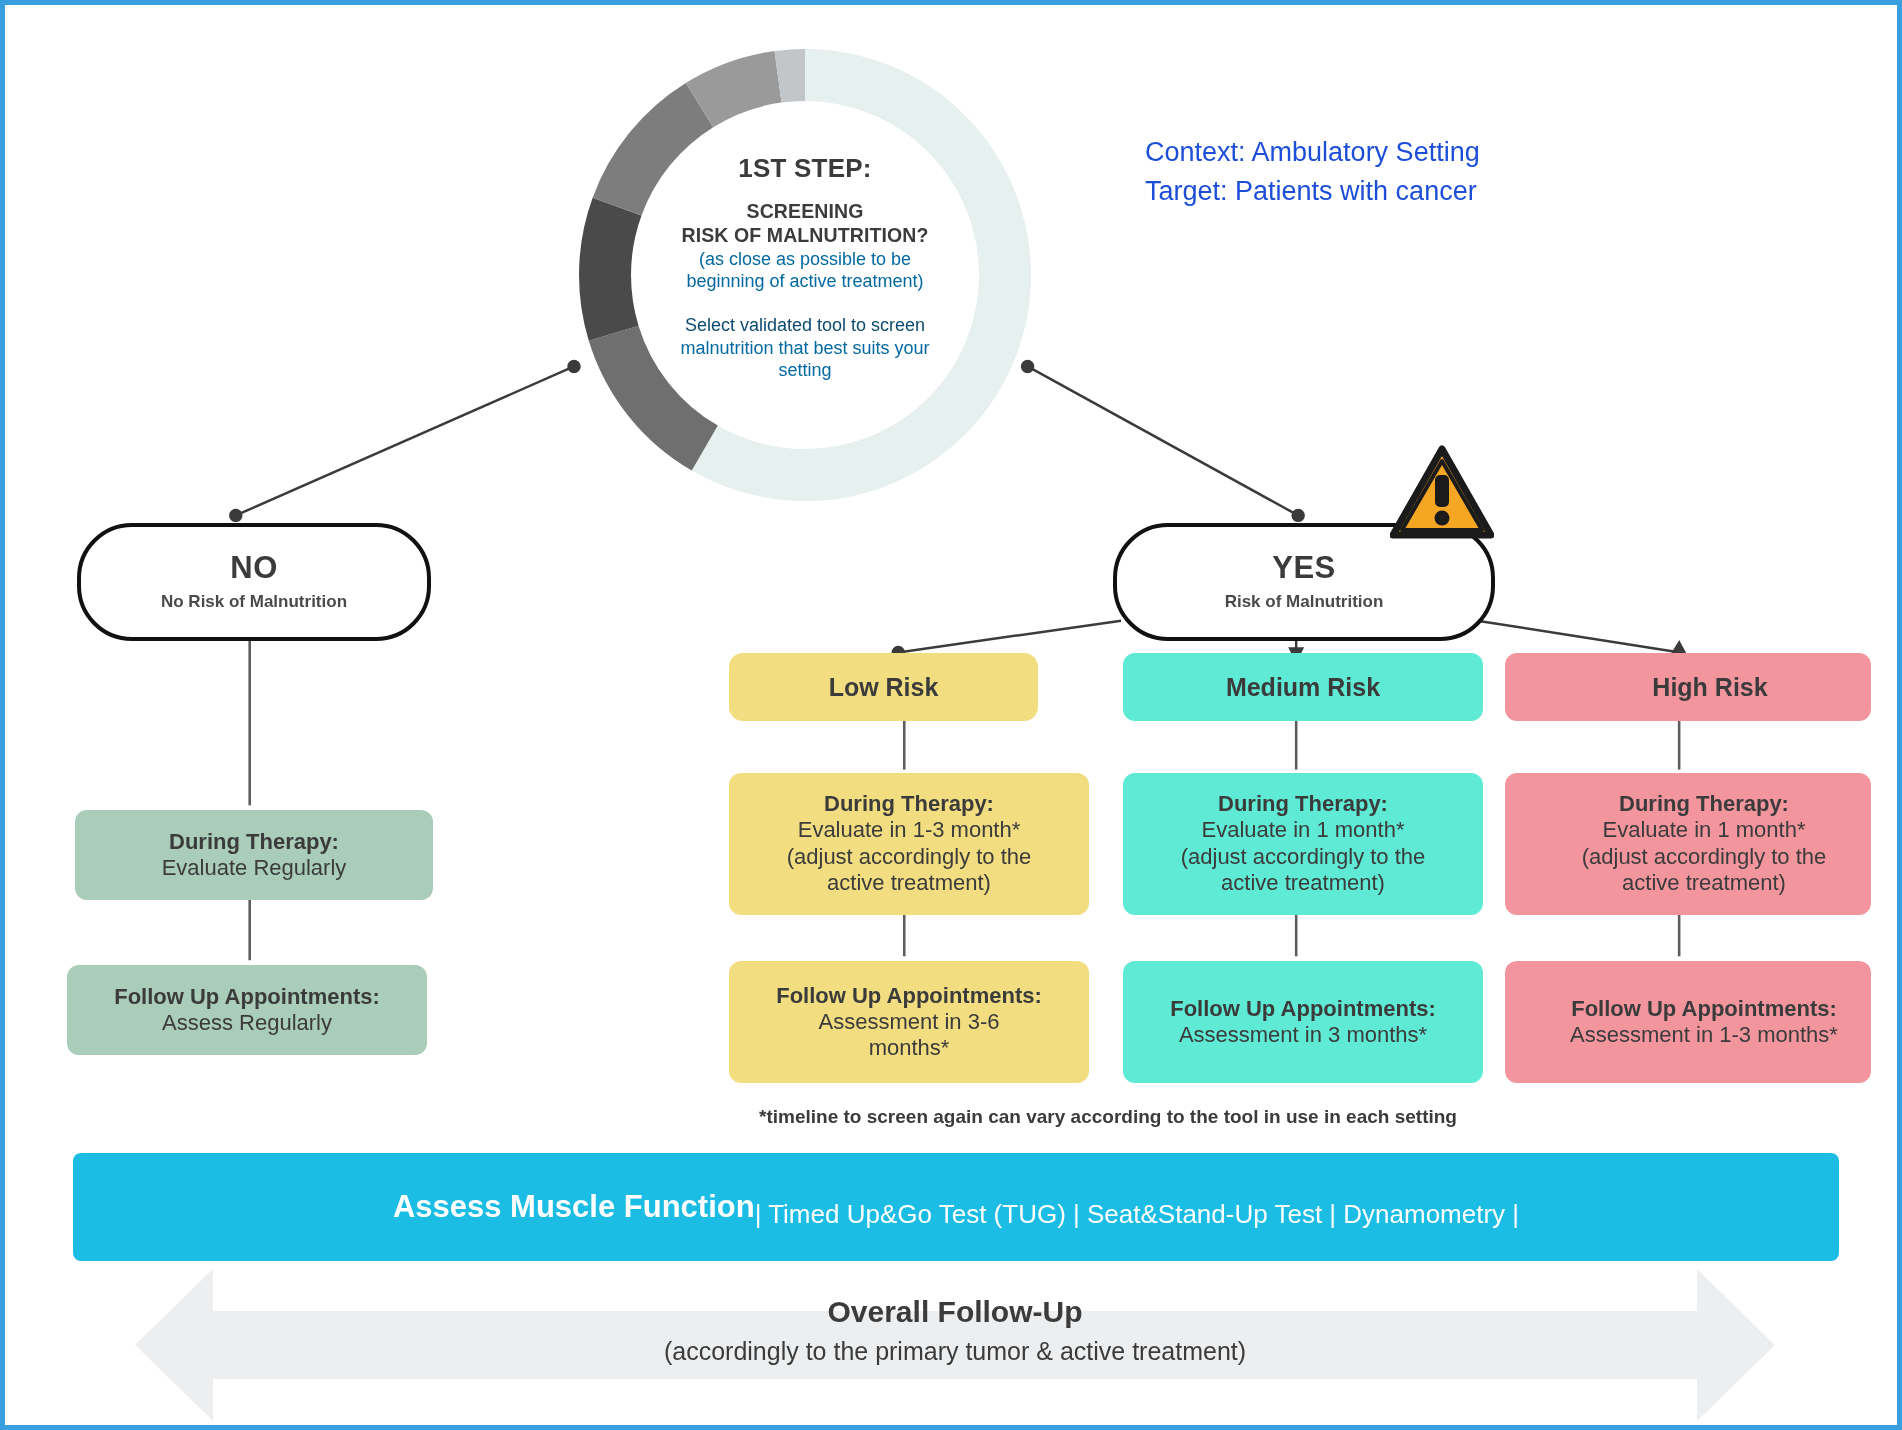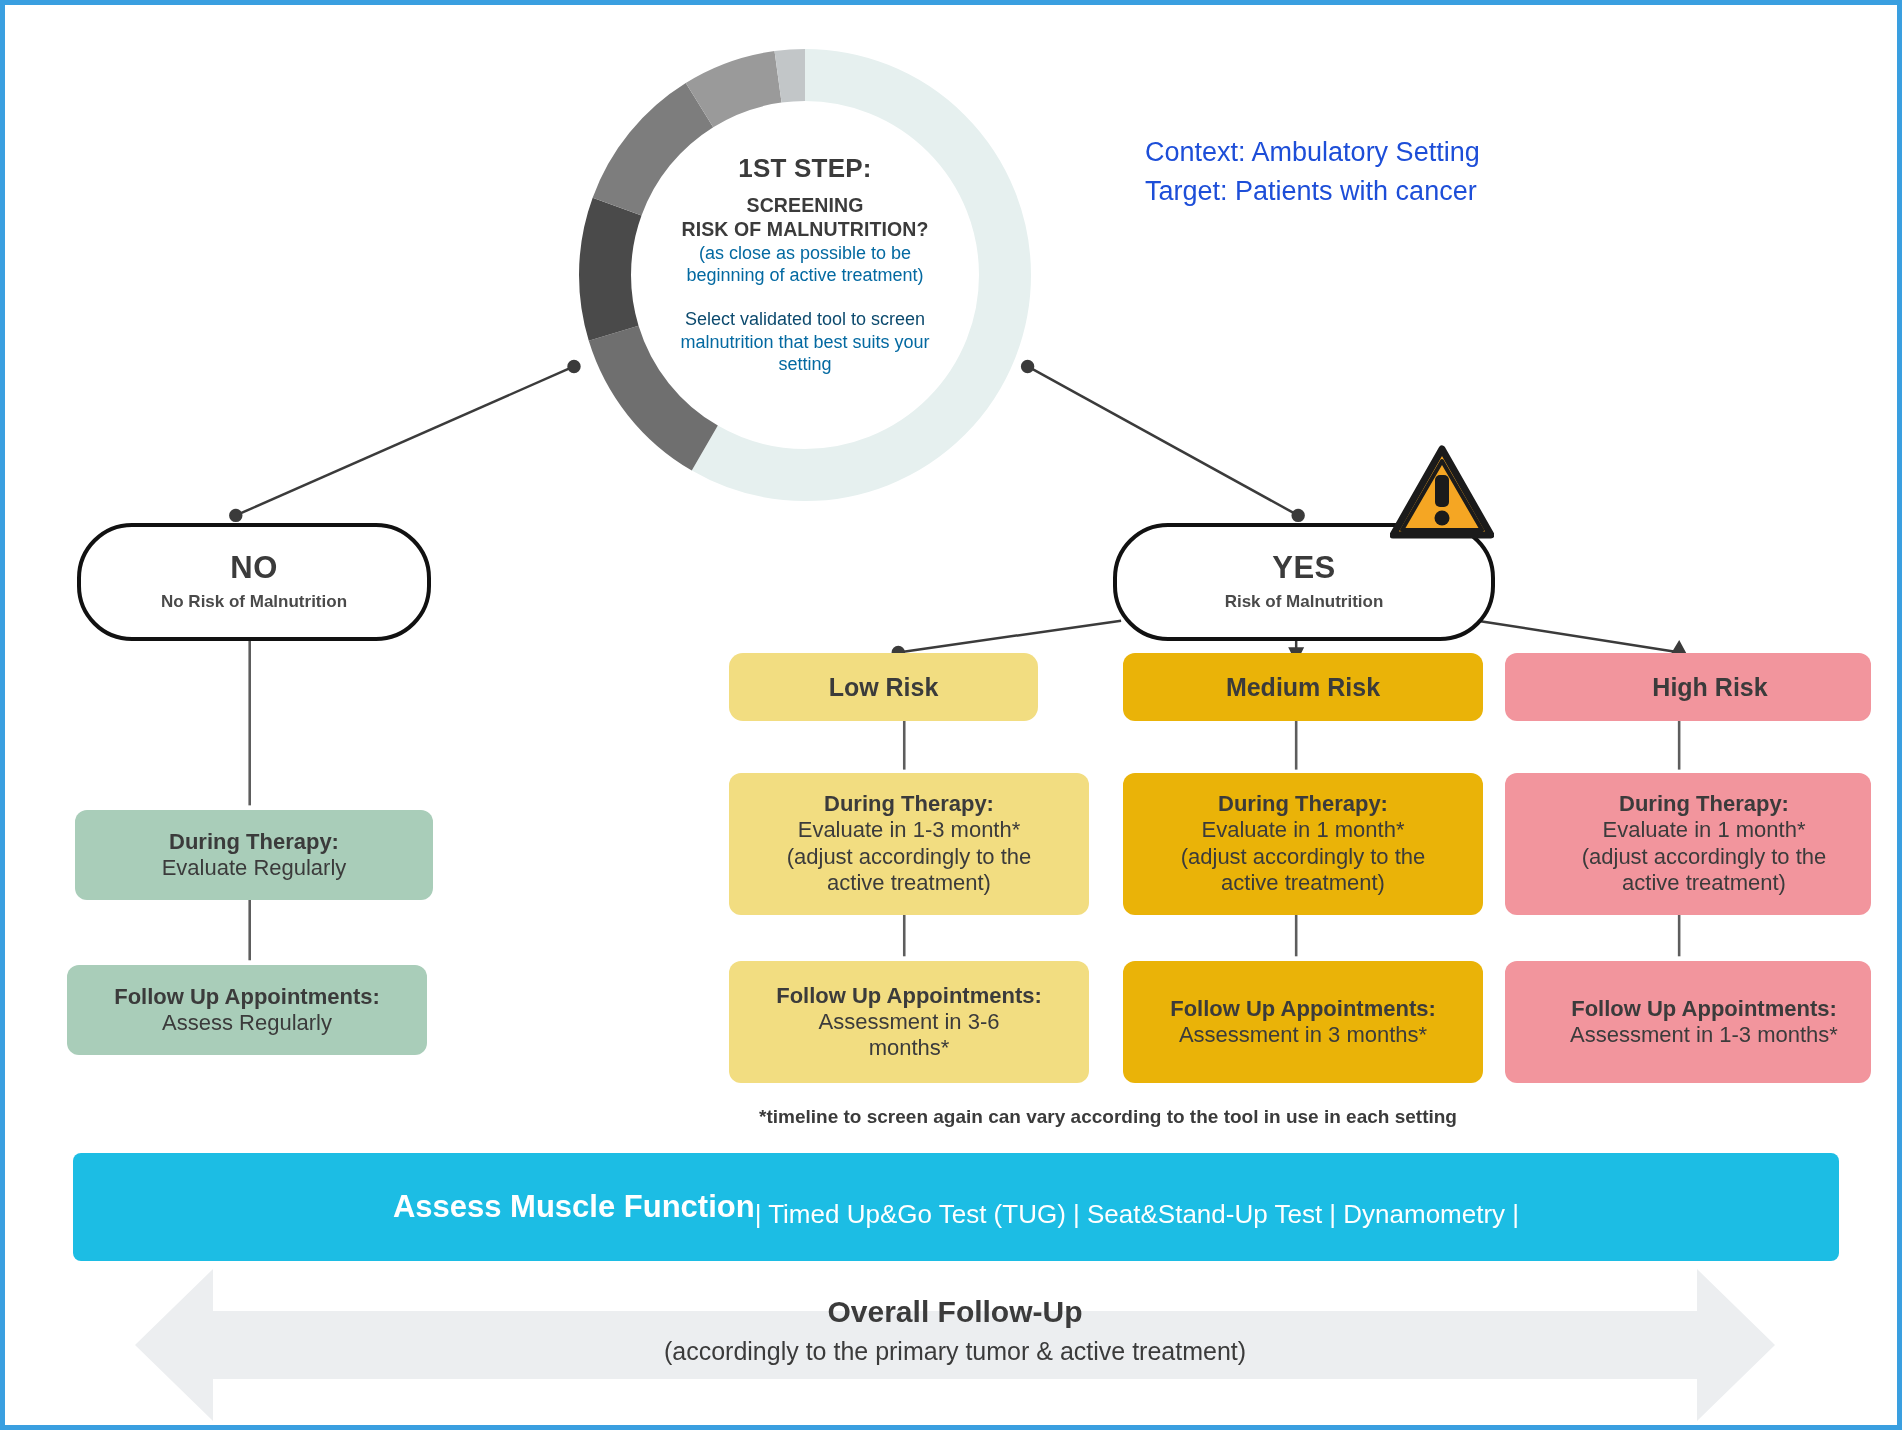--- a/index.html
+++ b/index.html
@@ -43,21 +43,21 @@
     left: 70px;
     top: 118px;
     width: 340px;
     text-align: center;
     color: #3b3b3b;
   }
   .donut-title {
     font-size: 26px;
     font-weight: bold;
     letter-spacing: .2px;
-    margin-bottom: 10px;
+    margin-bottom: 16px;
   }
   .donut-sub1 {
     font-size: 19.5px;
     font-weight: bold;
     line-height: 1.22;
     letter-spacing: .1px;
   }
   .donut-paren {
     font-size: 18px;
     line-height: 1.2;
@@ -141,21 +141,21 @@
   }
   .box .b-body {
     font-size: 22px;
     font-weight: 400;
     line-height: 1.2;
     color: #3b3b3b;
   }
 
   .c-green  { background: #a9cdb9; }
   .c-yellow { background: #f2dd81; }
-  .c-orange { background: #eab308; text-align: right; }
+  .c-orange { background: #5eead4; text-align: right; }
   .c-red    { background: #f2959d; padding-left: 44px; }
 
   .hdr {
     position: absolute;
     z-index: 3;
     border-radius: 12px;
     display: flex;
     align-items: center;
     justify-content: center;
     font-size: 25px;

